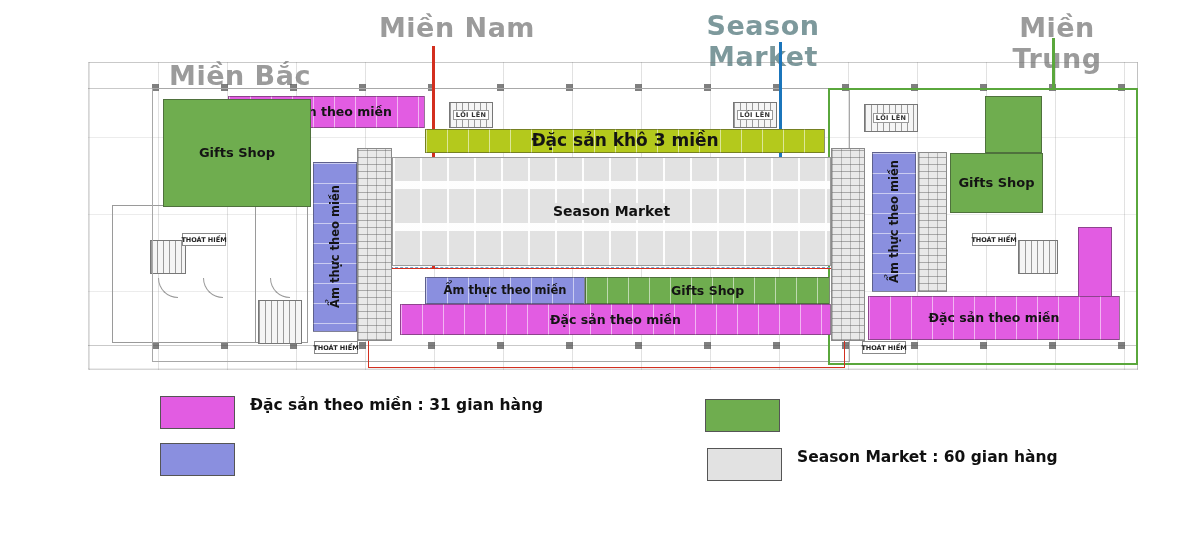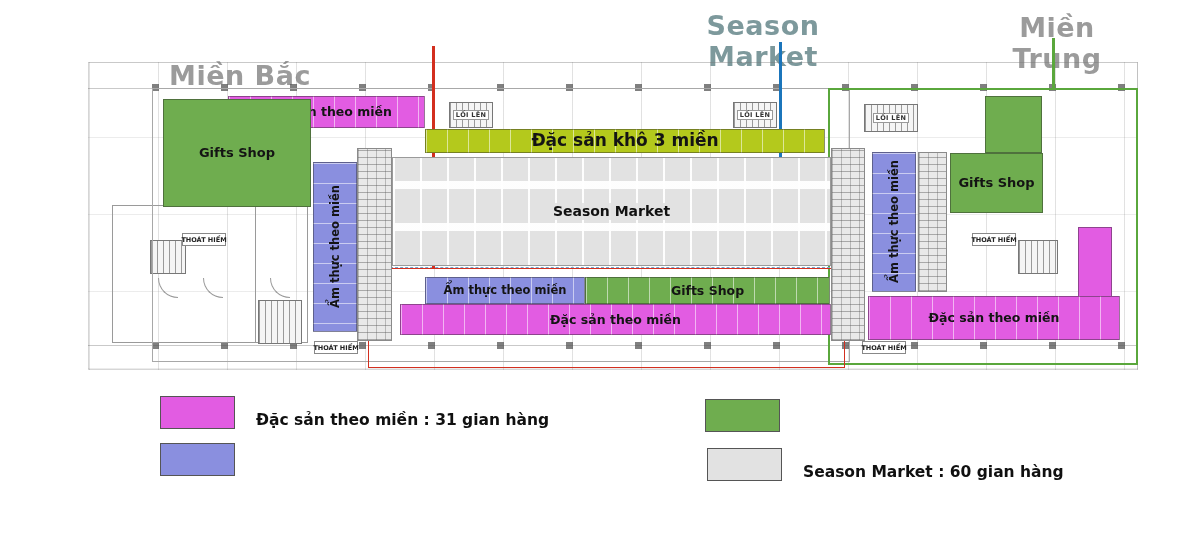--- a/index.html
+++ b/index.html
@@ -51,30 +51,31 @@
   .exit-chip { position:absolute; display:flex; align-items:center; justify-content:center;
                font-size:6.5px; font-weight:bold; color:#222; background:#fff; border:1px solid #888; white-space:nowrap; }
 
   .room { border:1px solid #9a9a9a; }
   .door-arc { width:20px; height:20px; border-left:1px solid #9a9a9a; border-bottom:1px solid #9a9a9a;
               border-radius:0 0 0 20px; }
 
   .refline { position:absolute; }
 
   
-  .legend-item { position:absolute; display:flex; align-items:flex-end; gap:21px; }
+  .legend-item { position:absolute; display:flex; align-items:flex-start; gap:15px; }
   .swatch { width:75px; height:33px; border:1px solid #555; flex:0 0 auto; }
   .legend-label { font-size:15.5px; font-weight:bold; color:#101010; white-space:nowrap; }
 </style>
 </head>
 <body>
 
 <div class="stage">
 
   <div class="region-title abs" style="left:160px;top:12px;width:160px;margin-top:48px;">Miền Bắc</div>
+  <div class="region-title abs" style="left:377px;top:12px;width:160px;">Miền Nam</div>
   <div class="region-title teal abs" style="left:663px;top:10px;width:200px;">Season Market</div>
   <div class="region-title abs" style="left:977px;top:12px;width:160px;">Miền Trung</div>
 
   <div class="grid abs" style="left:88px;top:62px;width:1050px;height:308px;"></div>
   <div class="hline abs" style="left:88px;top:88px;width:1050px;height:1px;"></div>
   <div class="hline abs" style="left:88px;top:345px;width:1050px;height:1px;"></div>
   <div class="cols abs" style="left:152px;top:84px;width:980px;height:7px;"></div>
   <div class="cols abs" style="left:152px;top:342px;width:980px;height:7px;"></div>
 
   <div class="room abs" style="left:112px;top:205px;width:196px;height:138px;"></div>

